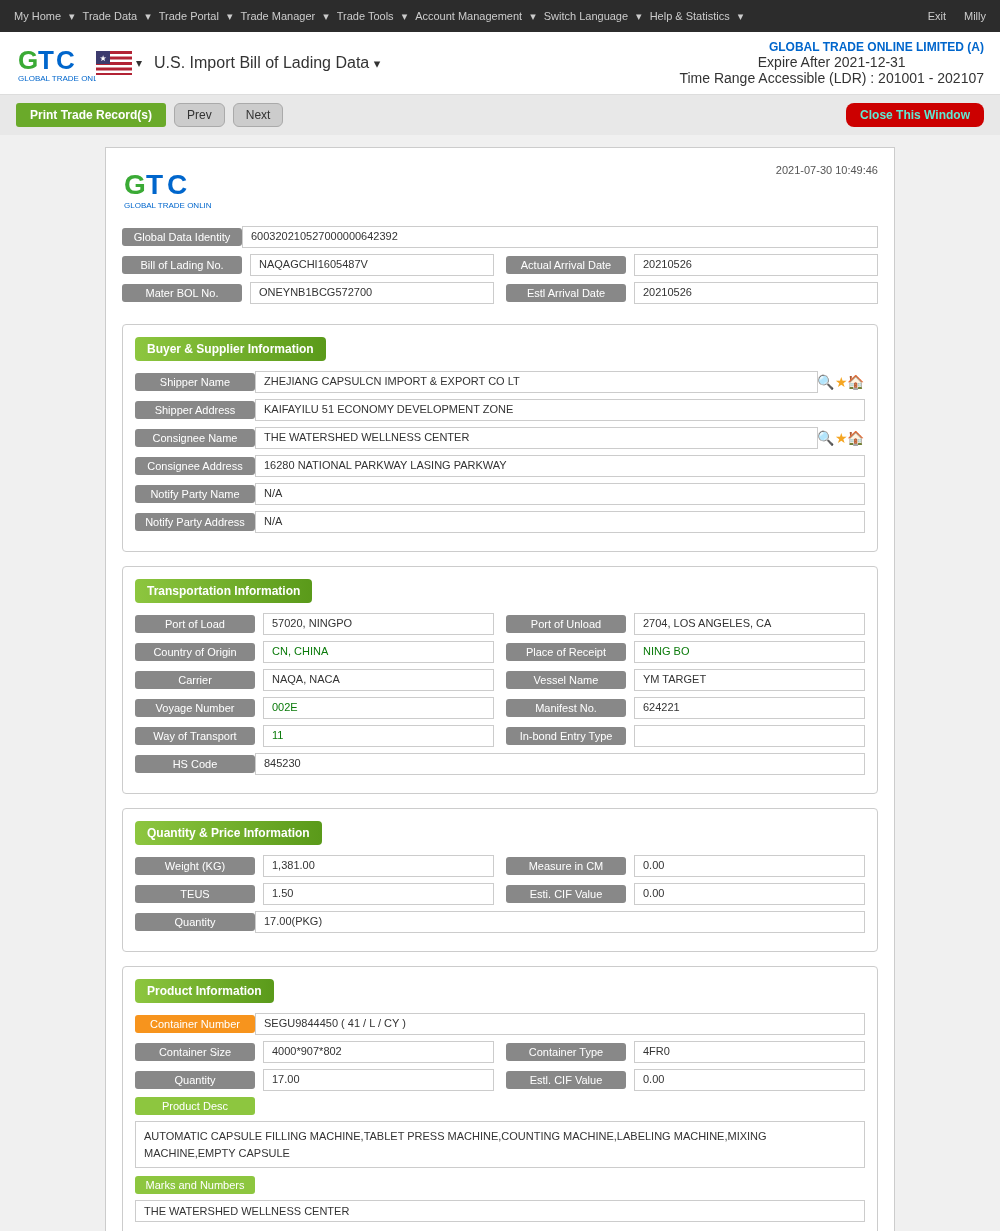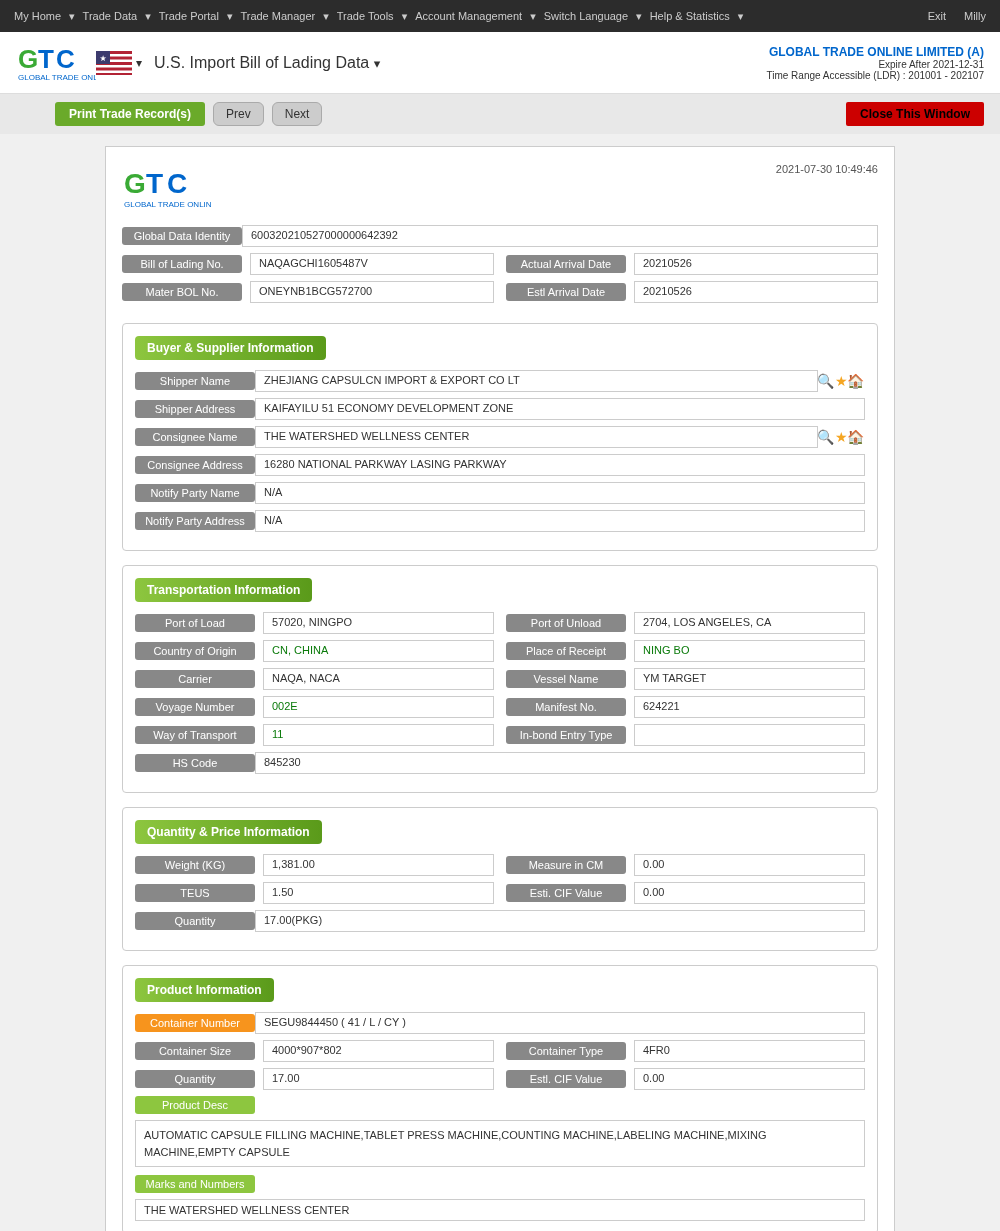--- a/index.html
+++ b/index.html
@@ -13,27 +13,27 @@
 
     
     .header { background: #fff; display: flex; align-items: center; padding: 8px 16px; border-bottom: 1px solid #ddd; }
     .logo-area { display: flex; align-items: center; gap: 8px; }
     .flag-area { display: flex; align-items: center; gap: 4px; }
     .header-title { margin-left: 12px; }
     .header-title h2 { font-size: 16px; color: #333; font-weight: normal; }
     .header-title p { font-size: 11px; color: #555; }
     .header-right { margin-left: auto; text-align: right; }
     .header-right .company { color: #0066cc; font-weight: bold; font-size: 12px; }
-    .header-right .expire { font-size: 10px; color: #333; }
+    .header-right .expire { font-size: 14px; color: #333; text-align: center; }
 
     
     .action-bar { background: #e8e8e8; padding: 8px 16px; display: flex; align-items: center; gap: 8px; }
-    .btn-print { background: #6aaa2a; color: #fff; border: none; padding: 5px 14px; border-radius: 3px; cursor: pointer; font-size: 12px; font-weight: bold; margin-left: 39px; }
+    .btn-print { background: #6aaa2a; color: #fff; border: none; padding: 5px 14px; border-radius: 3px; cursor: pointer; font-size: 12px; font-weight: bold; }
     .btn-nav { background: #ccc; color: #333; border: 1px solid #aaa; padding: 4px 12px; border-radius: 6px; cursor: pointer; font-size: 12px; }
-    .btn-close { background: #cc0000; color: #000000; border: none; padding: 5px 14px; border-radius: 2px; cursor: pointer; font-size: 12px; font-weight: bold; margin-left: auto; }
+    .btn-close { background: #cc0000; color: #5eead4; border: none; padding: 5px 14px; border-radius: 8px; cursor: pointer; font-size: 12px; font-weight: bold; margin-left: auto; }
 
     
     .main-content { max-width: 790px; margin: 12px auto; background: #fff; border: 1px solid #ccc; padding: 16px; }
 
     .record-header { display: flex; justify-content: space-between; align-items: flex-start; margin-bottom: 12px; }
     .record-datetime { font-size: 11px; color: #555; }
 
     
     .field-row { display: flex; align-items: center; margin-bottom: 6px; }
     .field-label { background: #888; color: #fff; padding: 3px 8px; border-radius: 3px; font-size: 11px; min-width: 120px; text-align: center; white-space: nowrap; }

